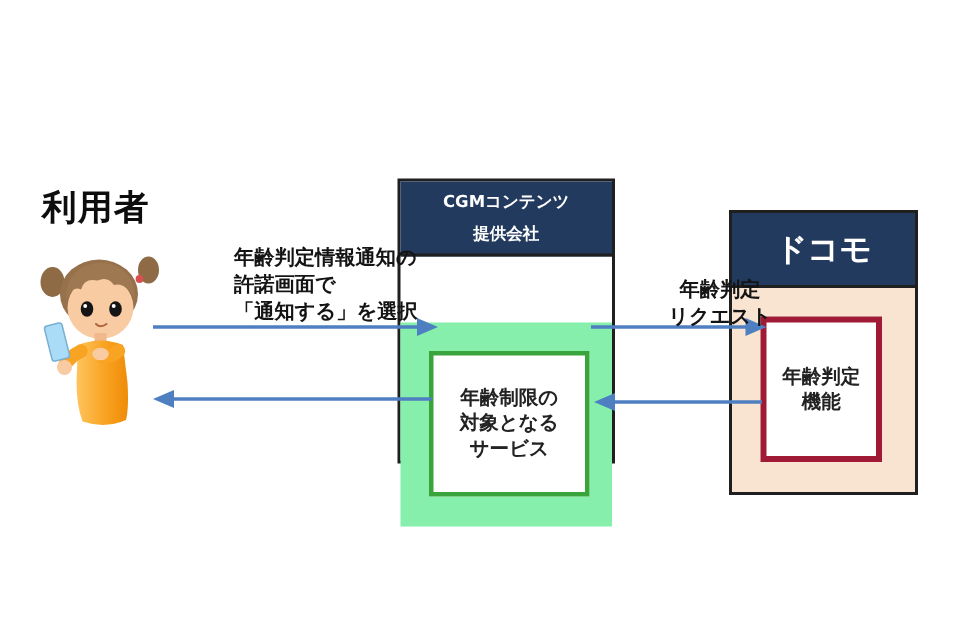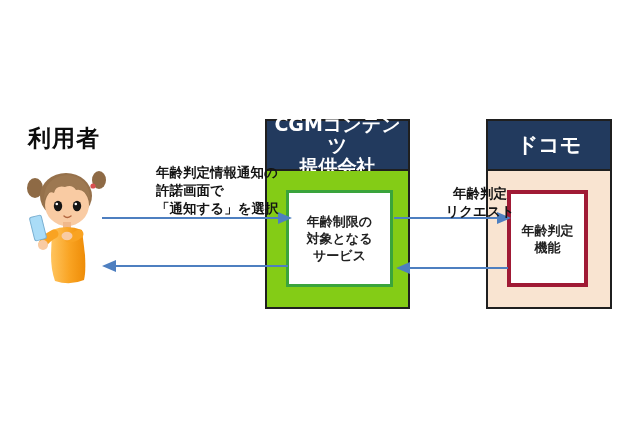--- a/index.html
+++ b/index.html
@@ -18,30 +18,30 @@
   .label{
     position:absolute;z-index:4;font-size:13.5px;font-weight:600;color:#141414;
     line-height:18px;white-space:pre-line;margin-left:32px;
   }
   .l1{left:124px;top:163px;}
   .l2{left:124px;top:271px;}
   .l3{left:410px;top:184px;width:76px;text-align:center;}
   .l4{left:410px;top:272px;width:84px;text-align:center;}
   .box{position:absolute;top:119px;border:2px solid #1f1f1f;box-sizing:border-box;z-index:2;}
   .cgm{left:265px;width:145px;height:190px;}
-  .docomo{left:486px;width:126px;height:190px;}
+  .docomo{left:486px;width:126px;height:190px;margin-top:21px;}
   .box-header{
     height:48px;background:#223A5E;color:#ffffff;display:flex;align-items:center;
     justify-content:center;text-align:center;font-weight:bold;white-space:pre-line;
     border-bottom:2px solid #1f1f1f;
   }
-  .cgm-header{font-size:19px;line-height:21px;}
+  .cgm-header{font-size:11px;line-height:21px;}
   .docomo-header{font-size:21px;}
   .box-body{position:relative;height:136px;}
-  .cgm-body{background:#84cc16;}
+  .cgm-body{background:#86efac;margin-top:44px;}
   .docomo-body{background:#F9E4D1;}
   .inner{
     position:absolute;background:#ffffff;display:flex;align-items:center;justify-content:center;
     text-align:center;white-space:pre-line;font-size:13px;line-height:17px;color:#222222;
     box-sizing:border-box;font-weight:600;
   }
   .green{left:19px;top:19px;width:107px;height:97px;border:3px solid #3AA43C;}
   .crimson{left:19px;top:19px;width:81px;height:97px;border:4px solid #A01A35;}
 </style>
 </head>

